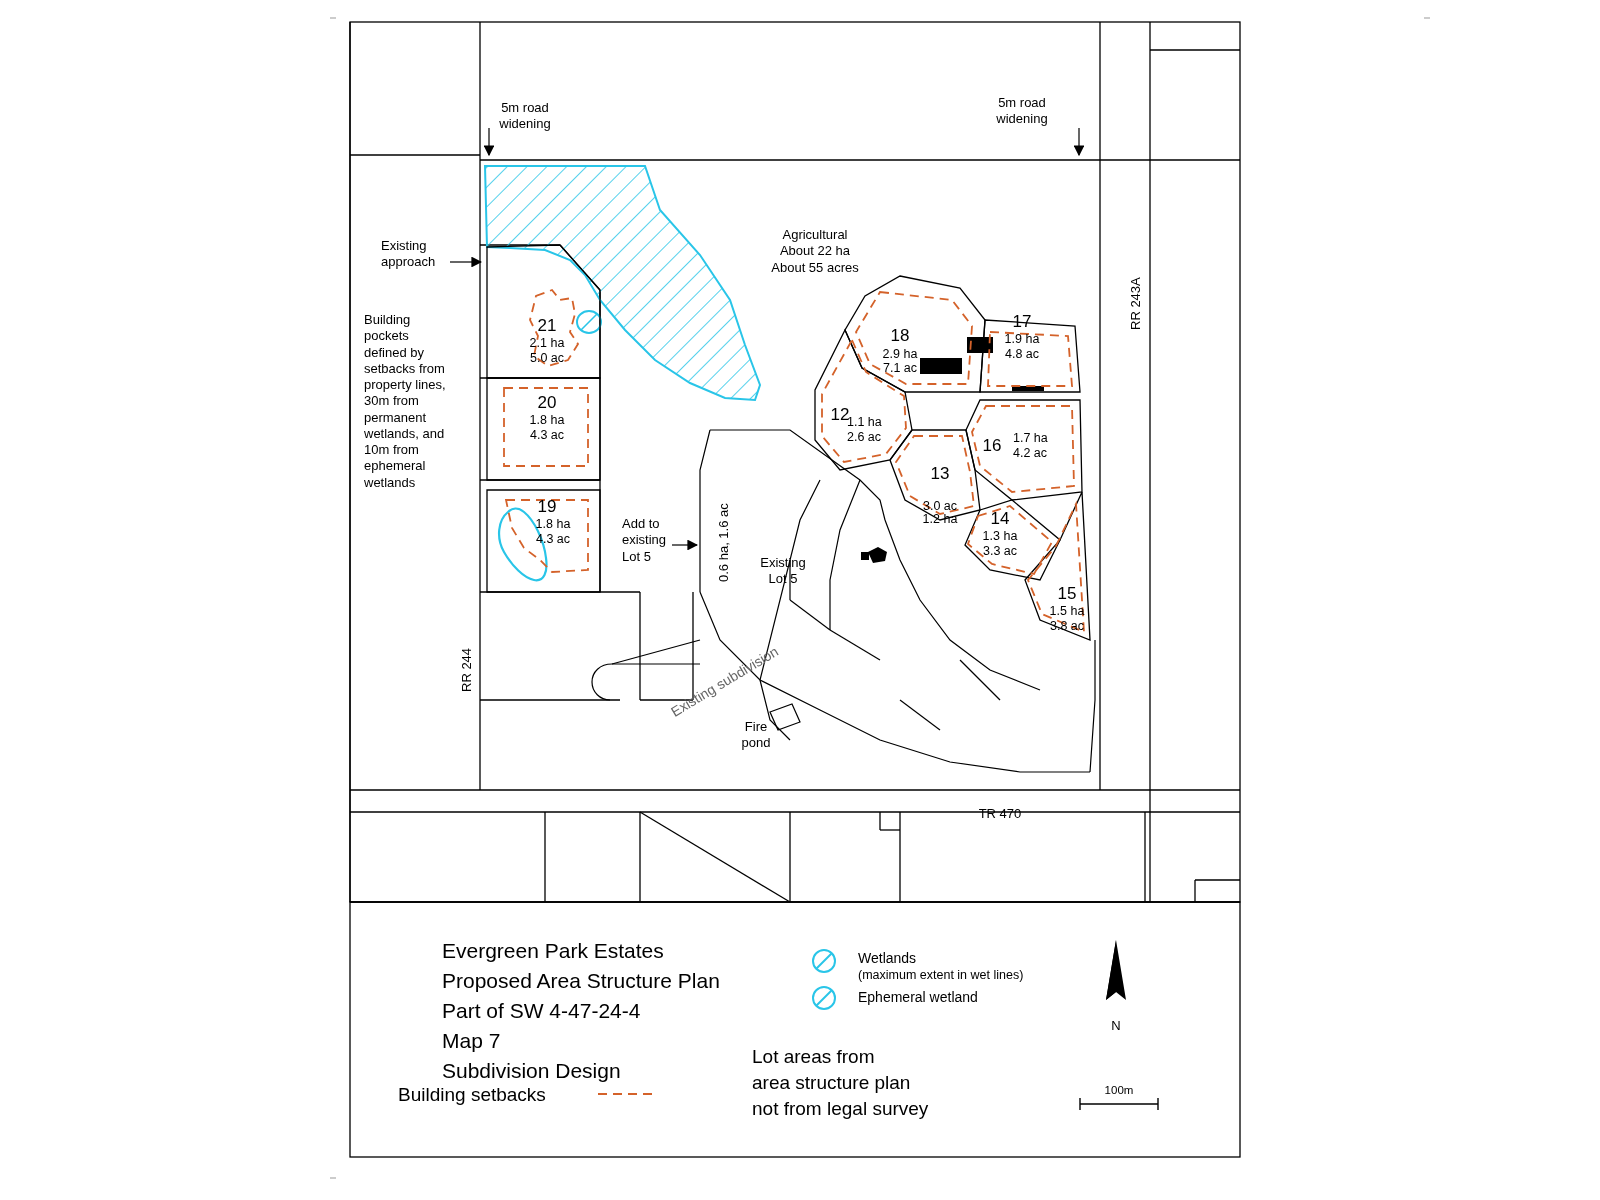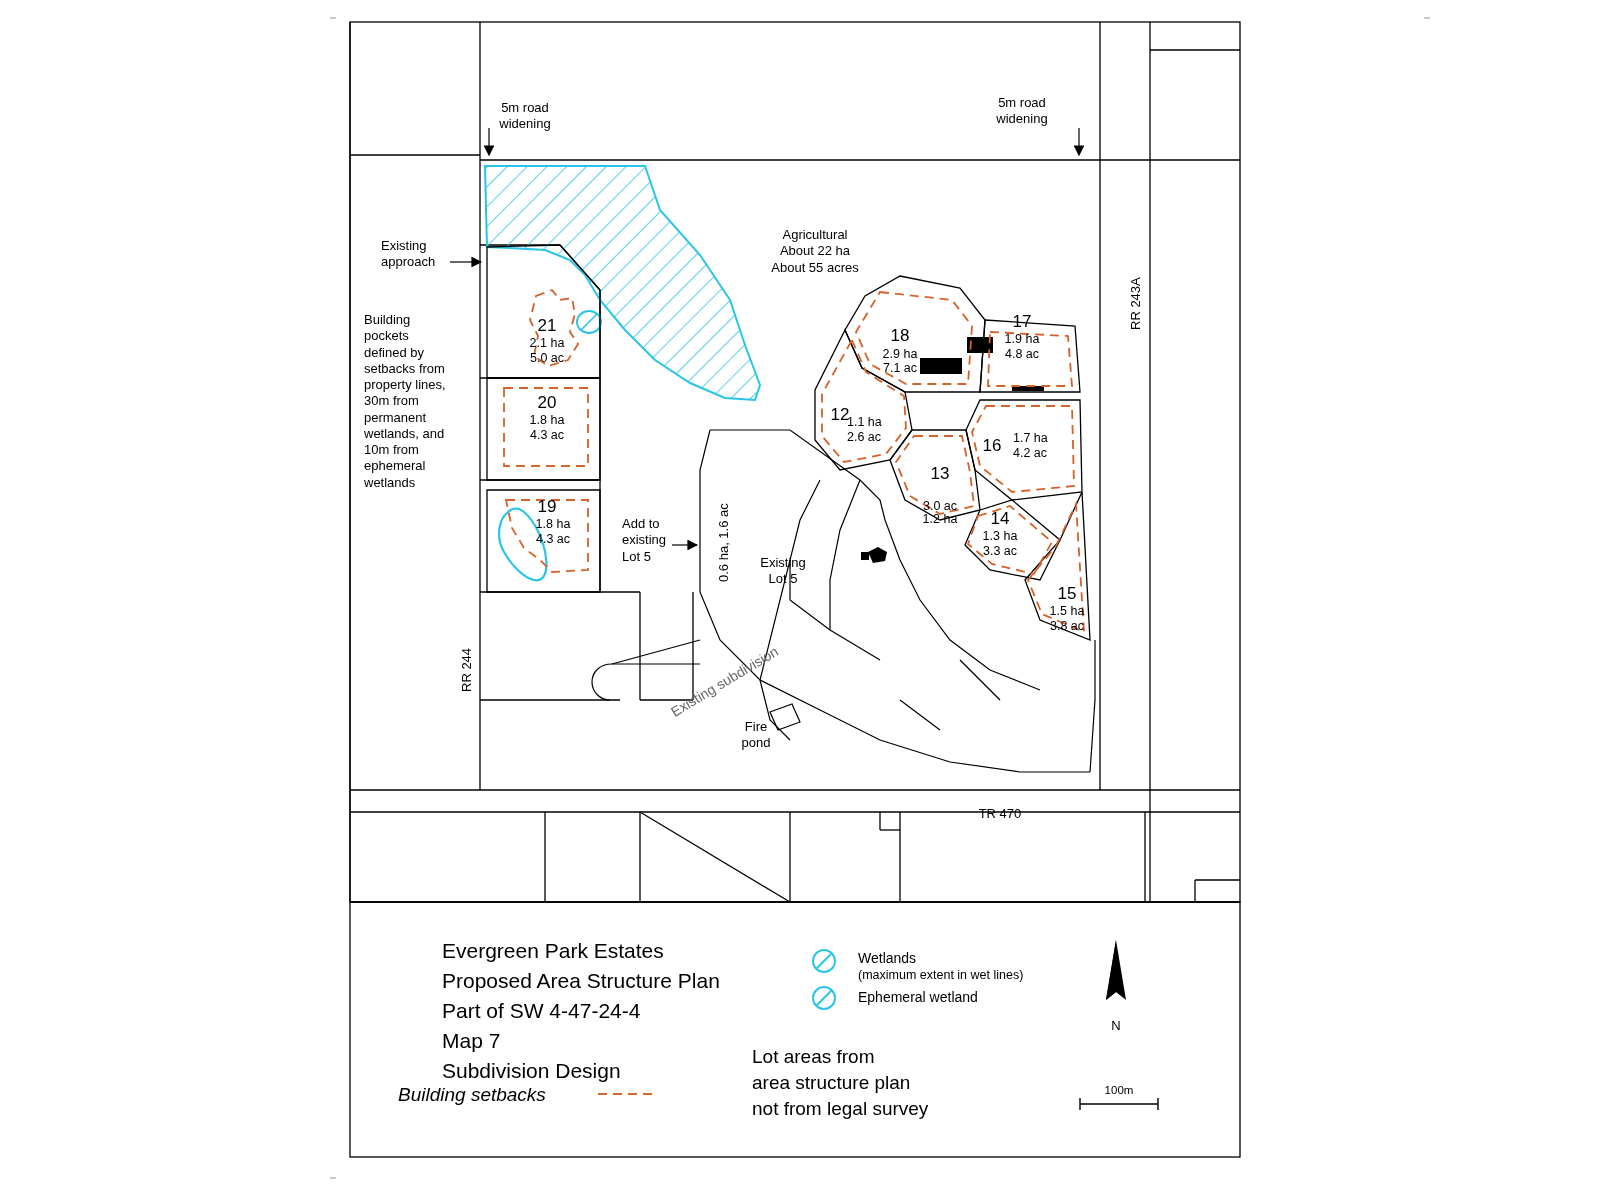--- a/index.html
+++ b/index.html
@@ -42,21 +42,21 @@
   .small { font-size: 12.5px; }
   .tiny { font-size: 11.5px; }
   .title-block .t {
     font-size: 21px;
     line-height: 1.42;
     margin-left: 44px;
   }
   .legend-text { font-size: 14px; }
   .legend-sub { font-size: 12.5px; }
   .note-big { font-size: 19px; line-height: 1.4; }
-  .setback-label { font-size: 19px; font-style: italic; }
+  .setback-label { font-size: 19px; }
   .rot90 {
     transform-origin: 0 0;
     transform: rotate(-90deg);
   }
   .rot-diag {
     transform-origin: 0 0;
     transform: rotate(-31deg);
     color: #666;
     font-size: 14px;
   }

